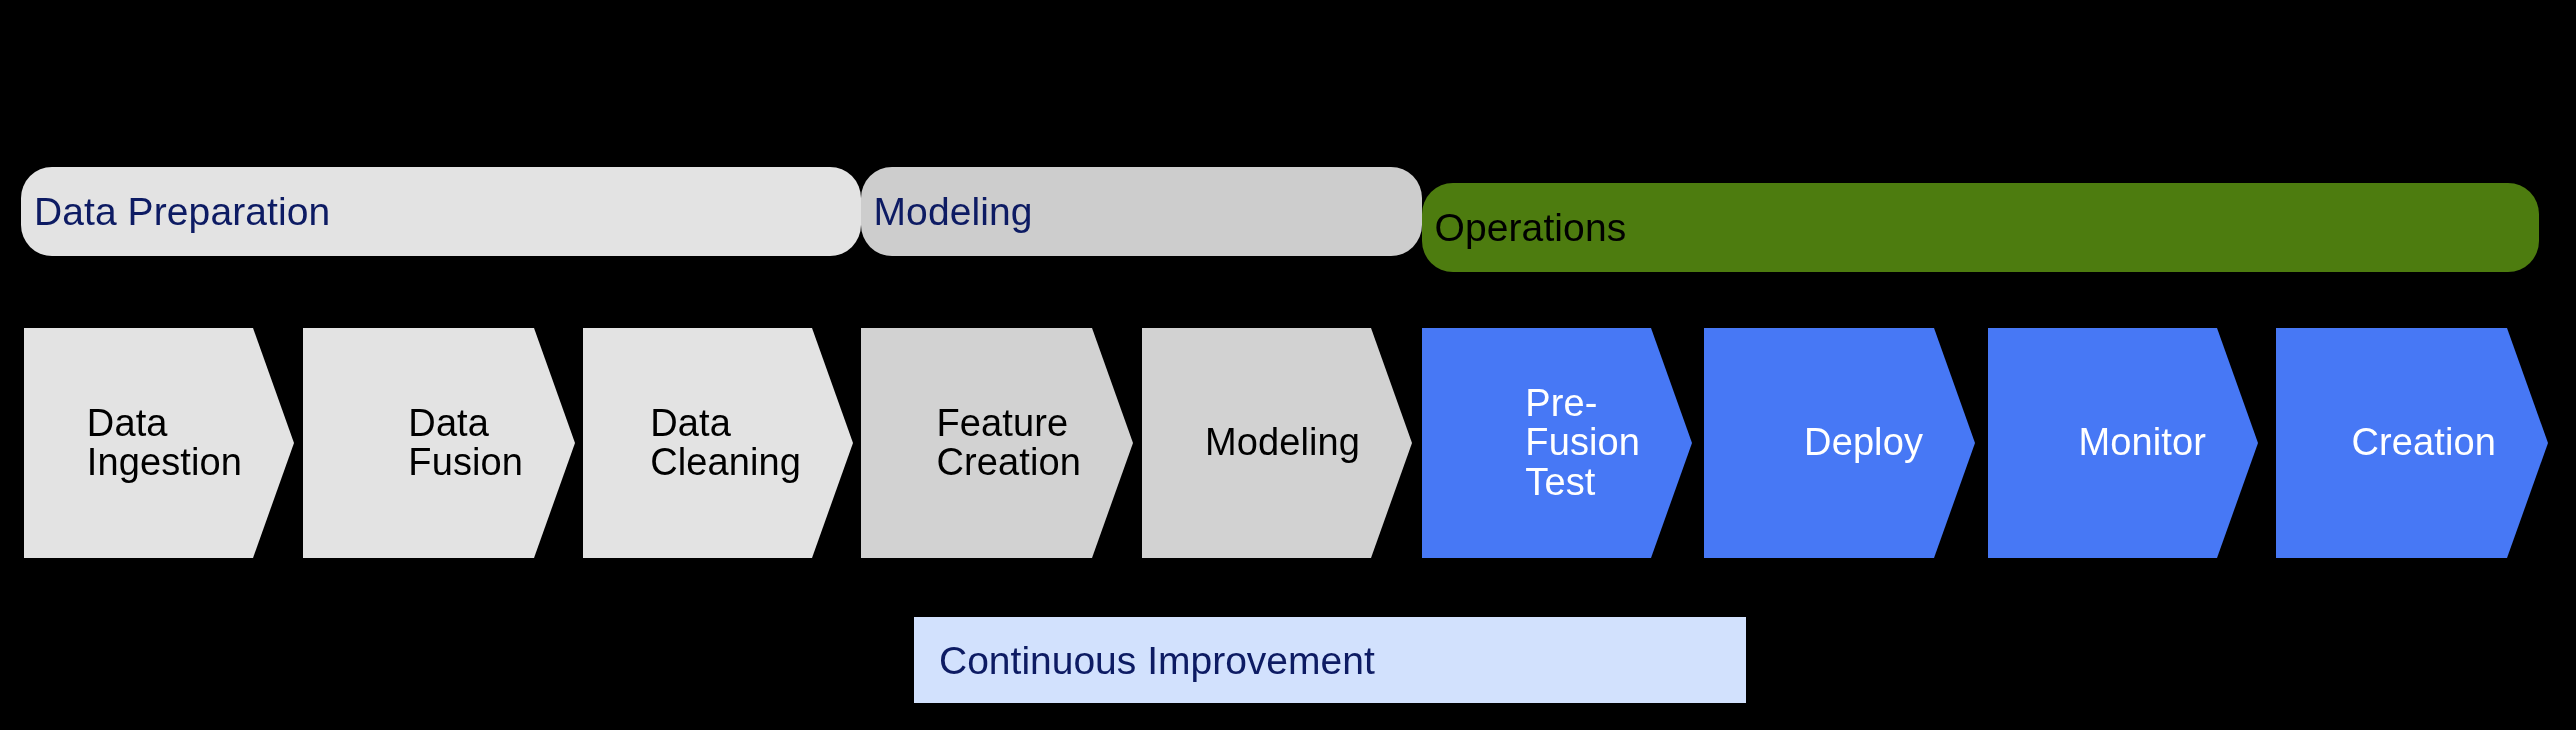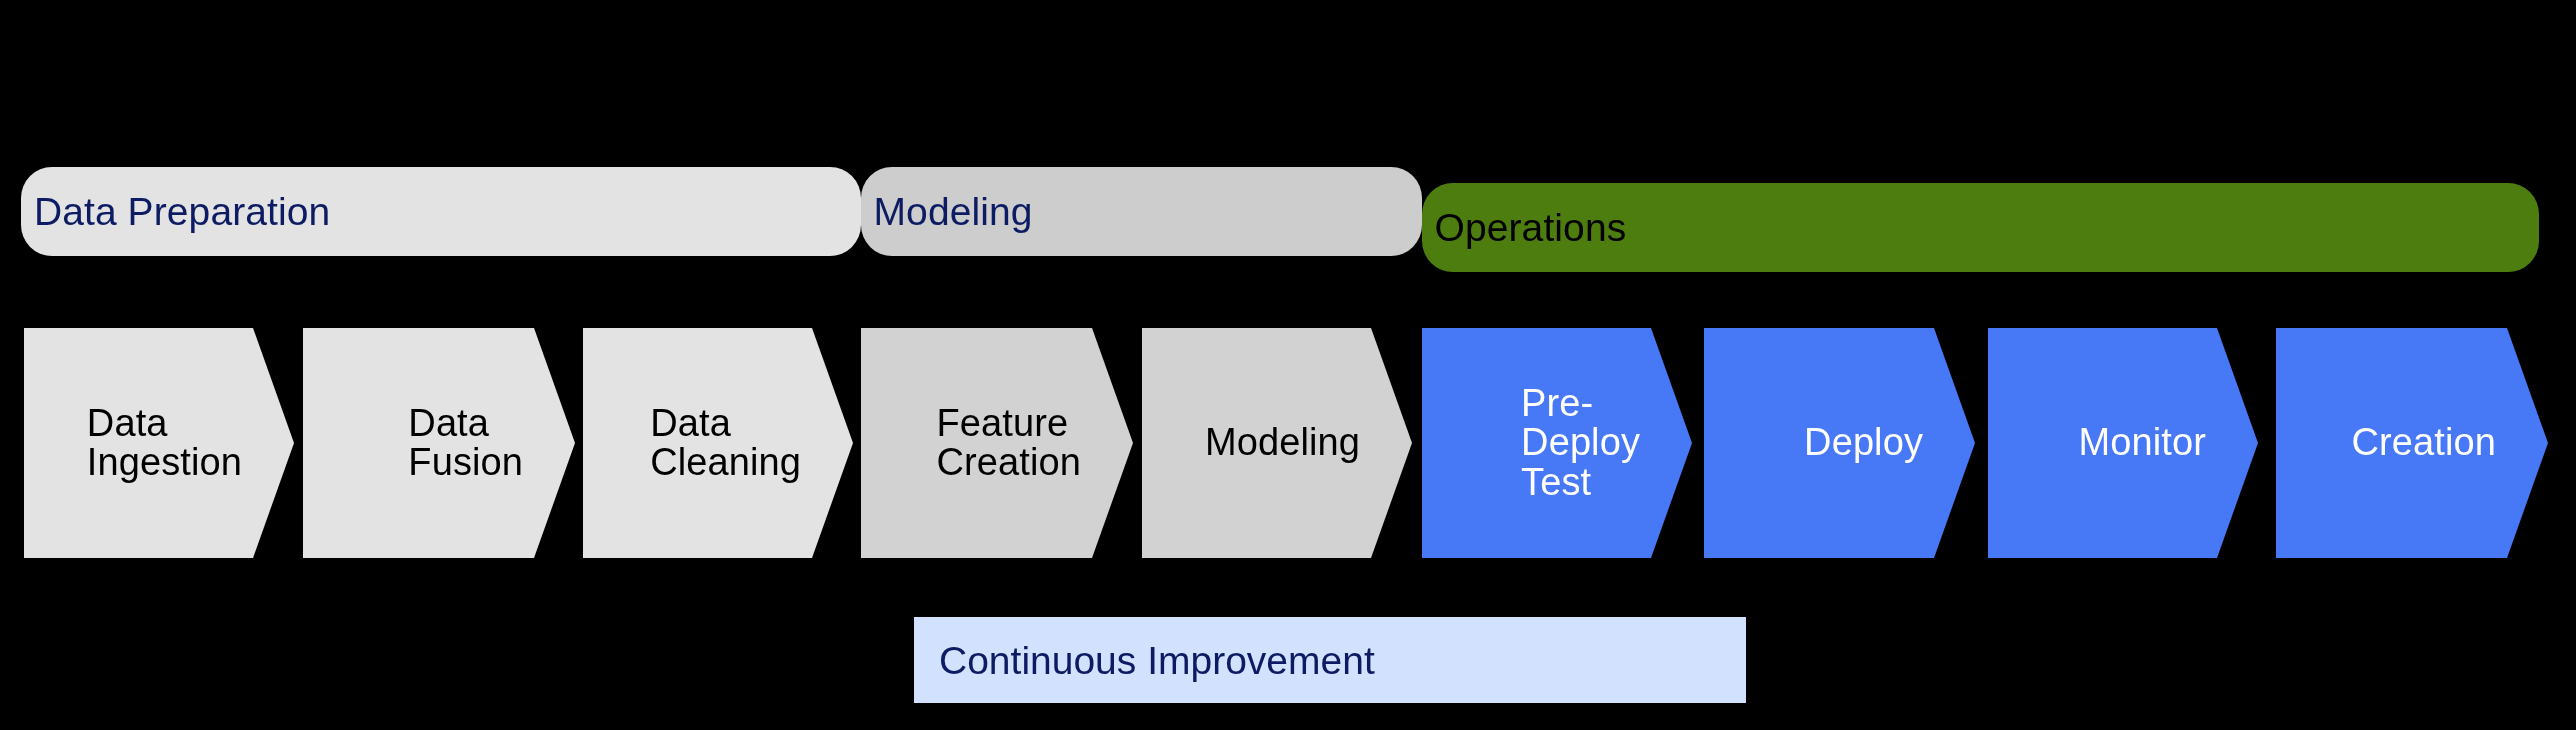--- a/index.html
+++ b/index.html
@@ -125,21 +125,21 @@
     </div>
     <div class="chevron" style="left: 861px; width: 272px; background: rgb(210, 210, 210); color: rgb(0, 0, 0);">
       <span class="chevron-label">Feature
 Creation</span>
     </div>
     <div class="chevron" style="left: 1142px; width: 270px; background: rgb(210, 210, 210); color: rgb(0, 0, 0);">
       <span class="chevron-label">Modeling</span>
     </div>
     <div class="chevron" style="left: 1422px; width: 270px; background: rgb(71, 120, 245); color: rgb(255, 255, 255);">
       <span class="chevron-label">Pre-
-Deploy
+Fusion
 Test</span>
     </div>
     <div class="chevron" style="left: 1704px; width: 271px; background: rgb(71, 120, 245); color: rgb(255, 255, 255);">
       <span class="chevron-label">Deploy</span>
     </div>
     <div class="chevron" style="left: 1988px; width: 270px; background: rgb(71, 120, 245); color: rgb(255, 255, 255);">
       <span class="chevron-label">Monitor</span>
     </div>
     <div class="chevron" style="left: 2276px; width: 272px; background: rgb(71, 120, 245); color: rgb(255, 255, 255);">
       <span class="chevron-label">Creation</span>

